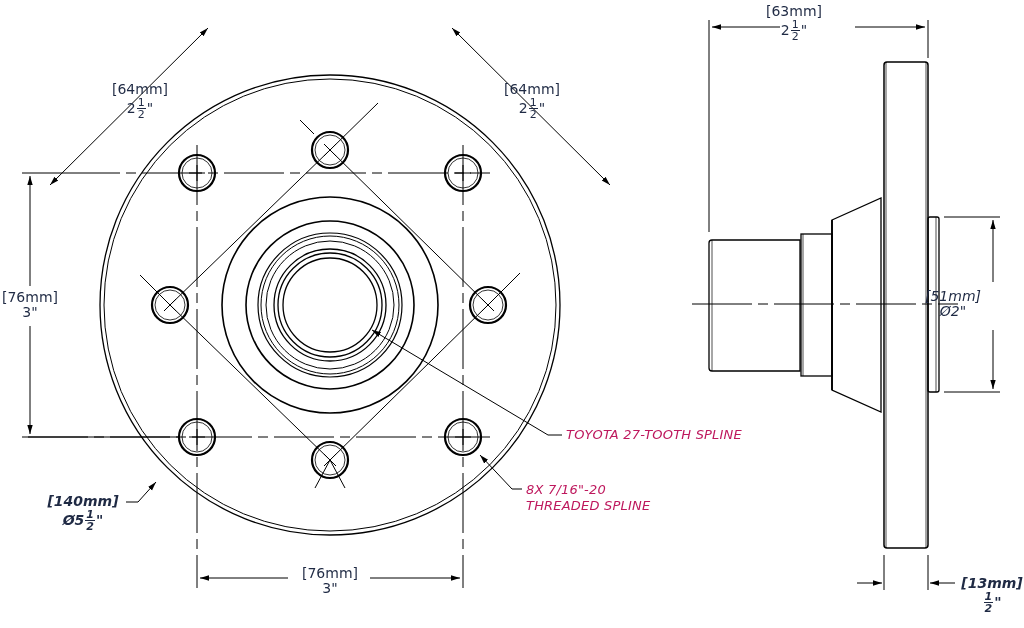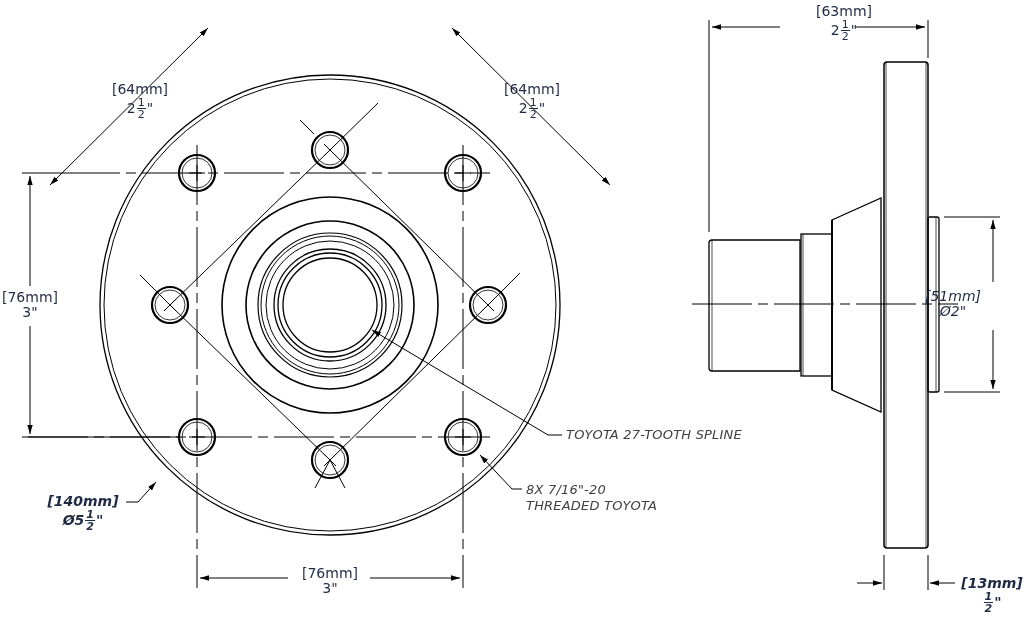--- a/index.html
+++ b/index.html
@@ -5,21 +5,21 @@
   html, body { margin:0; padding:0; background:#ffffff; }
   body { width:1024px; height:628px; position:relative; overflow:hidden; font-family:"DejaVu Sans", sans-serif; }
   svg { position:absolute; left:0; top:0; }
   .lbl { position:absolute; color:#1f2a44; font-size:14px; line-height:15px; text-align:center; white-space:nowrap; }
   .lbl .mm { display:block; }
   .lbl .inch { display:block; font-size:14px; }
   .frac { display:inline-block; vertical-align:middle; text-align:center; font-size:11px; line-height:11px; margin:0 1px; }
   .frac .num { display:block; border-bottom:1px solid #1f2a44; padding:0 1px; }
   .frac .den { display:block; }
   .it { font-style:italic; }
-  .note { position:absolute; color:#404040; font-size:13px; font-style:italic; line-height:16px; white-space:nowrap; letter-spacing:0.2px; }
+  .note { position:absolute; color:#be185d; font-size:13px; font-style:italic; line-height:16px; white-space:nowrap; letter-spacing:0.2px; }
 </style>
 </head>
 <body>
 
 <svg width="1024" height="628" viewBox="0 0 1024 628">
   <defs>
     <marker id="arr" viewBox="0 0 10 10" refX="10" refY="5" markerWidth="9" markerHeight="9" orient="auto-start-reverse">
       <path d="M0,2 L10,5 L0,8 z" fill="#000"></path>
     </marker>
   </defs>
@@ -212,23 +212,23 @@
 
 <div class="lbl it" style="left:38px; top:494px; width:90px;font-weight:bold;">
   <span class="mm">[140mm]</span>
   <span class="inch">
     <span>Ø</span><span>5</span><span class="frac"><span class="num">1</span><span class="den">2</span></span><span>"</span>
   </span>
 </div>
 
 <div class="note" style="left:566px; top:427px;">TOYOTA 27-TOOTH SPLINE</div>
 <div class="note" style="left:526px; top:482px;">8X 7/16"-20</div>
-<div class="note" style="left:526px; top:498px;">THREADED TOYOTA</div>
-
-<div class="lbl" style="left:804px; top:4px; width:80px;">
+<div class="note" style="left:526px; top:498px;">THREADED SPLINE</div>
+
+<div class="lbl" style="left:754px; top:4px; width:80px;">
   <span class="mm">[63mm]</span>
   <span class="inch">
     <span>2</span><span class="frac"><span class="num">1</span><span class="den">2</span></span><span>"</span>
   </span>
 </div>
 
 <div class="lbl it" style="left:920px; top:289px; width:66px;">
   <span class="mm">[51mm]</span>
   <span class="inch">Ø2"</span>
 </div>

